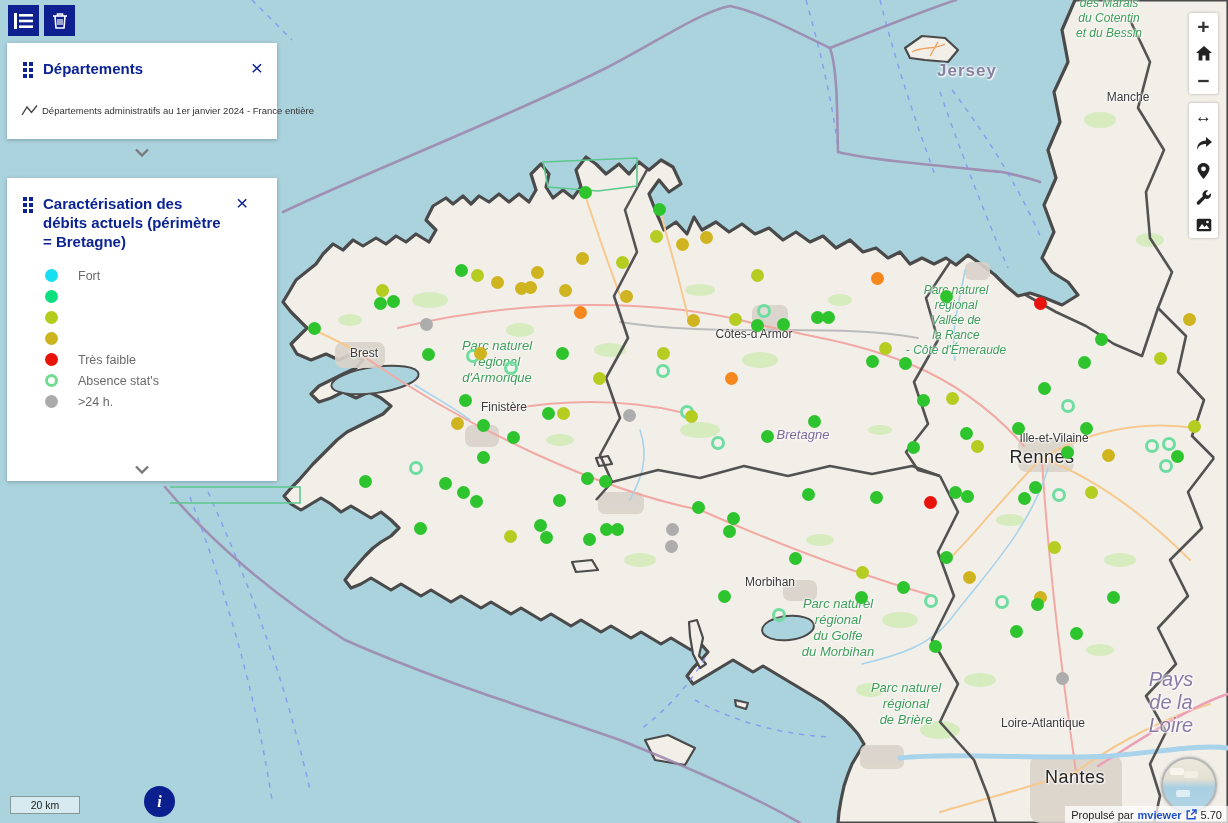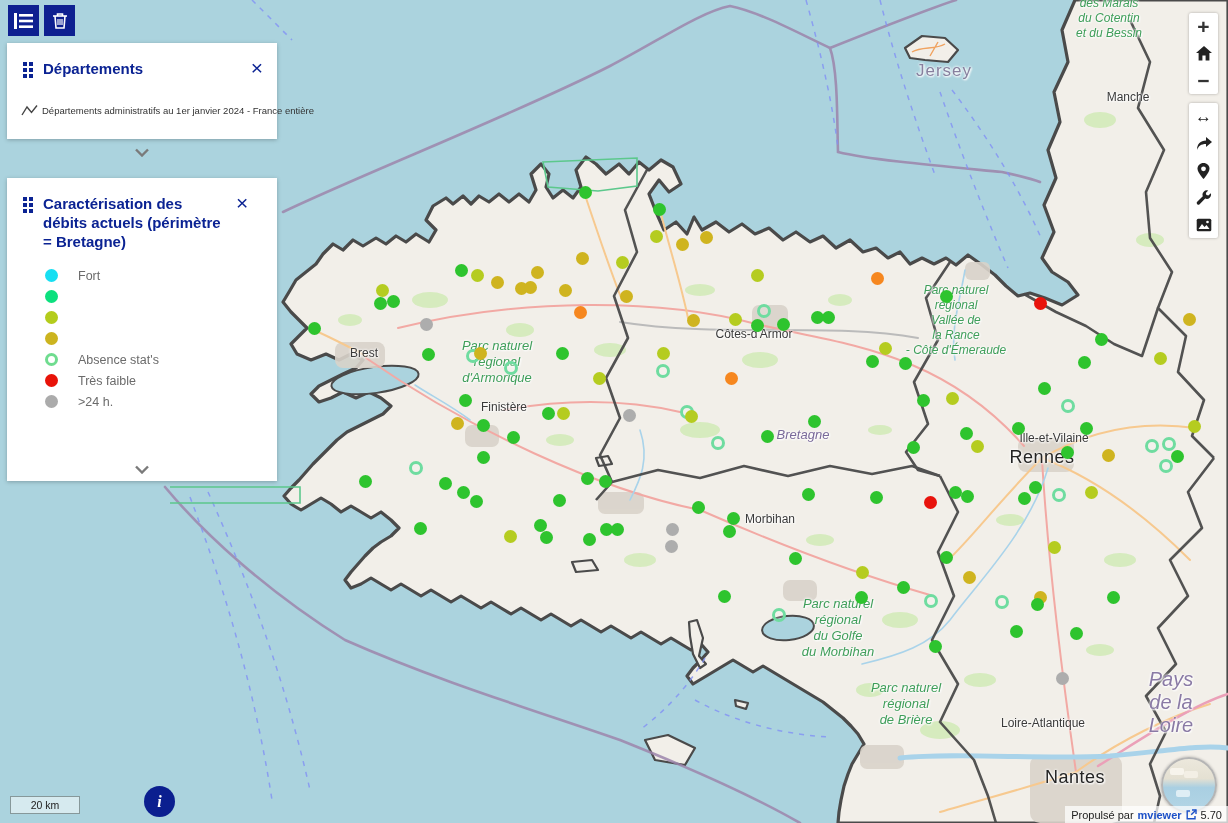--- a/index.html
+++ b/index.html
@@ -176,29 +176,29 @@
 
   <g fill="none" stroke="#5cc88c" stroke-width="1.6">
     <path d="M543,162 L637,158 637,186 598,191 548,187 Z"></path>
     <path d="M170,487 L300,487 300,503 170,503"></path>
   </g>
 
   <path fill="none" stroke="#f0a25f" stroke-width="1.4" d="M912,52 C922,46 935,50 945,44 M930,56 L938,42"></path>
 </svg>
 
 <div id="labels-layer">
-    <div class="lbl sea-lg" style="left: 944px; top: 71px;">Jersey</div>
+    <div class="lbl sea-lg" style="left: 967px; top: 71px; font-weight: bold;">Jersey</div>
     <div class="lbl place" style="left: 1128px; top: 97px;">Manche</div>
     <div class="lbl place" style="left: 364px; top: 353px;">Brest</div>
     <div class="lbl place" style="left: 504px; top: 407px;">Finistère</div>
     <div class="lbl place" style="left: 754px; top: 334px;">Côtes-d'Armor</div>
     <div class="lbl region" style="left: 803px; top: 434px;">Bretagne</div>
     <div class="lbl place" style="left: 1054px; top: 438px;">Ille-et-Vilaine</div>
     <div class="lbl city" style="left: 1042px; top: 457px;">Rennes</div>
-    <div class="lbl place" style="left: 770px; top: 519px; text-align: right;">Morbihan</div>
+    <div class="lbl place" style="left: 770px; top: 582px; text-align: right;">Morbihan</div>
     <div class="lbl place" style="left: 1043px; top: 723px;">Loire-Atlantique</div>
     <div class="lbl city" style="left: 1075px; top: 777px;">Nantes</div>
     <div class="lbl region2" style="left: 1171px; top: 702px;">Pays de la
 Loire</div>
     <div class="lbl park" style="left: 497px; top: 362px;">Parc naturel
 régional
 d'Armorique</div>
     <div class="lbl park-sm" style="left: 956px; top: 320px;">Parc naturel
 régional
 Vallée de
@@ -409,26 +409,26 @@
       </div>
       <div class="lg-row">
         <span class="lg-dot" style="background: rgb(180, 204, 28);"></span>
         <span class="lg-lab"></span>
       </div>
       <div class="lg-row">
         <span class="lg-dot" style="background: rgb(204, 180, 31);"></span>
         <span class="lg-lab"></span>
       </div>
       <div class="lg-row">
+        <span class="lg-dot" style="background: rgb(232, 19, 9);"></span>
+        <span class="lg-lab">Très faible</span>
+      </div>
+      <div class="lg-row">
         <span class="lg-ring" style="border-color: rgb(111, 220, 143);"></span>
         <span class="lg-lab">Absence stat's</span>
-      </div>
-      <div class="lg-row">
-        <span class="lg-dot" style="background: rgb(232, 19, 9);"></span>
-        <span class="lg-lab">Très faible</span>
       </div>
       <div class="lg-row">
         <span class="lg-dot" style="background: rgb(171, 171, 171);"></span>
         <span class="lg-lab">&gt;24 h.</span>
       </div>
     </div>
   <span class="chev" style="top:282px">
     <svg width="16" height="9" viewBox="0 0 16 9" fill="none" stroke="#7a7a7a" stroke-width="2.4">
         <path d="M2,1.5 L8,7.5 L14,1.5"></path>
       </svg>

